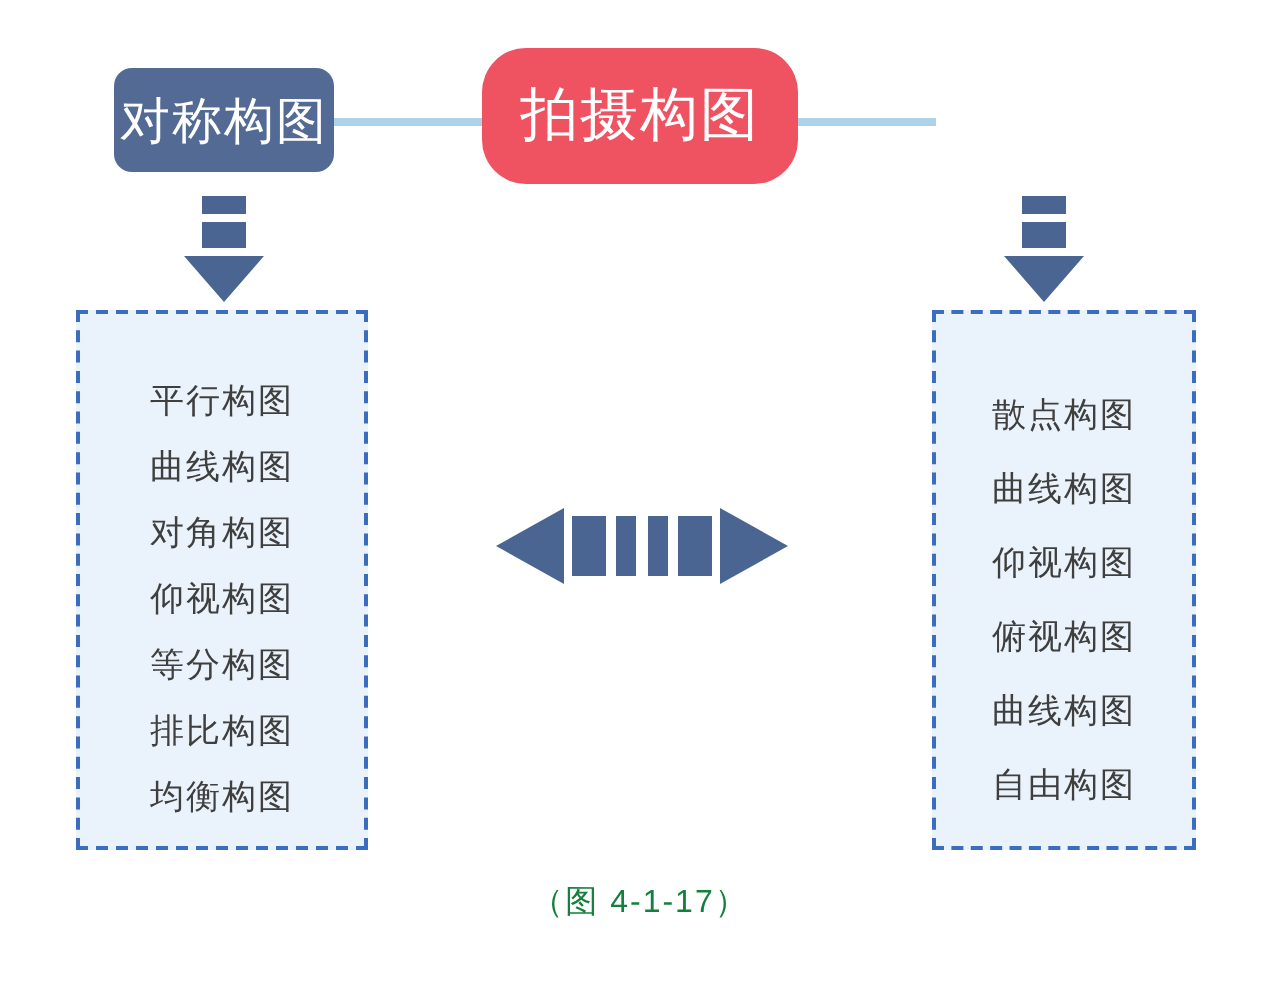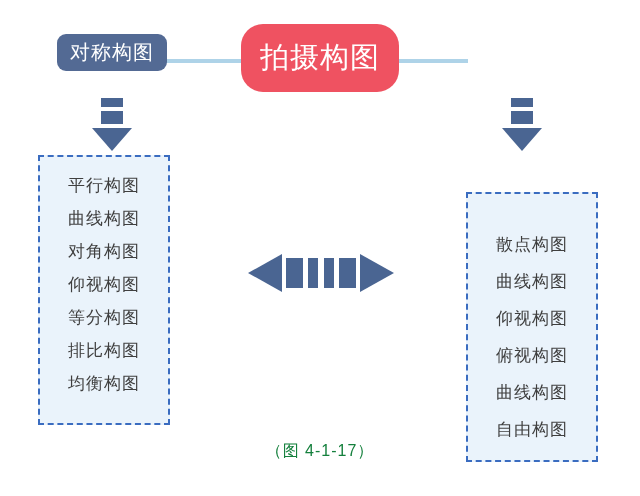--- a/index.html
+++ b/index.html
@@ -29,23 +29,23 @@
     justify-content: center;
     box-sizing: border-box;
     color: #ffffff;
     white-space: nowrap;
     letter-spacing: 1px;
   }
 
   .node-side {
     background: #536a94;
     border-radius: 9px;
-    font-size: 20px;
+    font-size: 25px;
     top: 34px;
-    height: 37px;
+    height: 52px;
   }
 
   #node-left {
     left: 57px;
     width: 110px;
   }
 
   #node-right {
     left: 466px;
     width: 132px;
@@ -88,32 +88,31 @@
     background: #eaf3fb;
     border: 2px dashed #3a6cc0;
     display: flex;
     flex-direction: column;
     align-items: center;
   }
 
   #list-panel-left {
     left: 38px;
     top: 155px;
-    width: 132px;
+    width: 146px;
     height: 270px;
-    padding-top: 20px;
+    padding-top: 35px;
   }
 
   #list-panel-right {
     left: 466px;
     top: 155px;
     width: 132px;
     height: 270px;
     padding-top: 42px;
-    margin-top: 37px;
   }
 
   .list-item {
     font-size: 17px;
     color: #3f3f3f;
     letter-spacing: 1px;
     line-height: 1;
     white-space: nowrap;
   }
 

